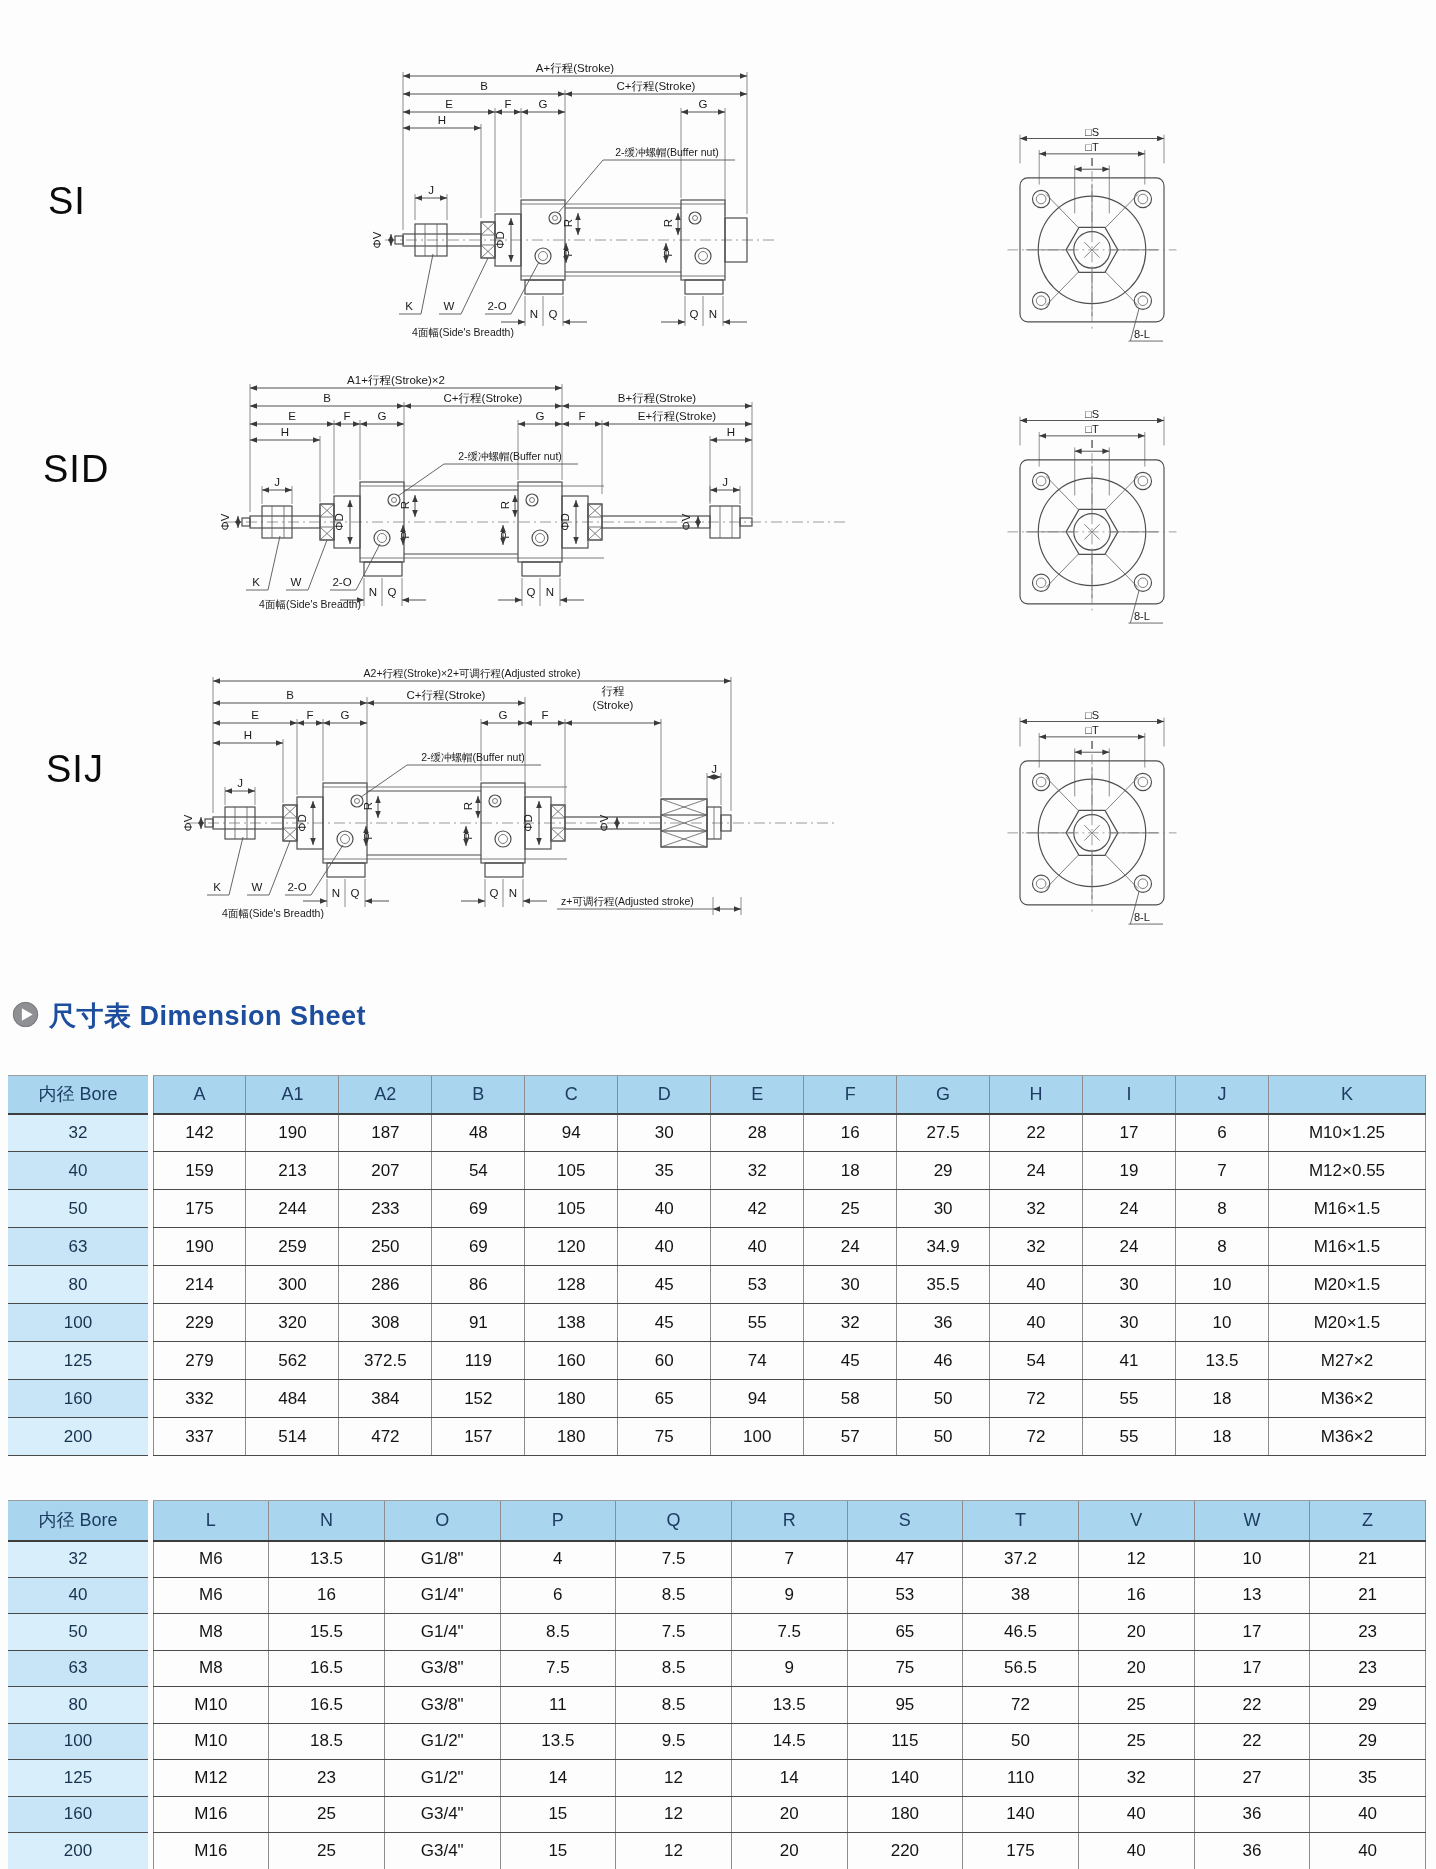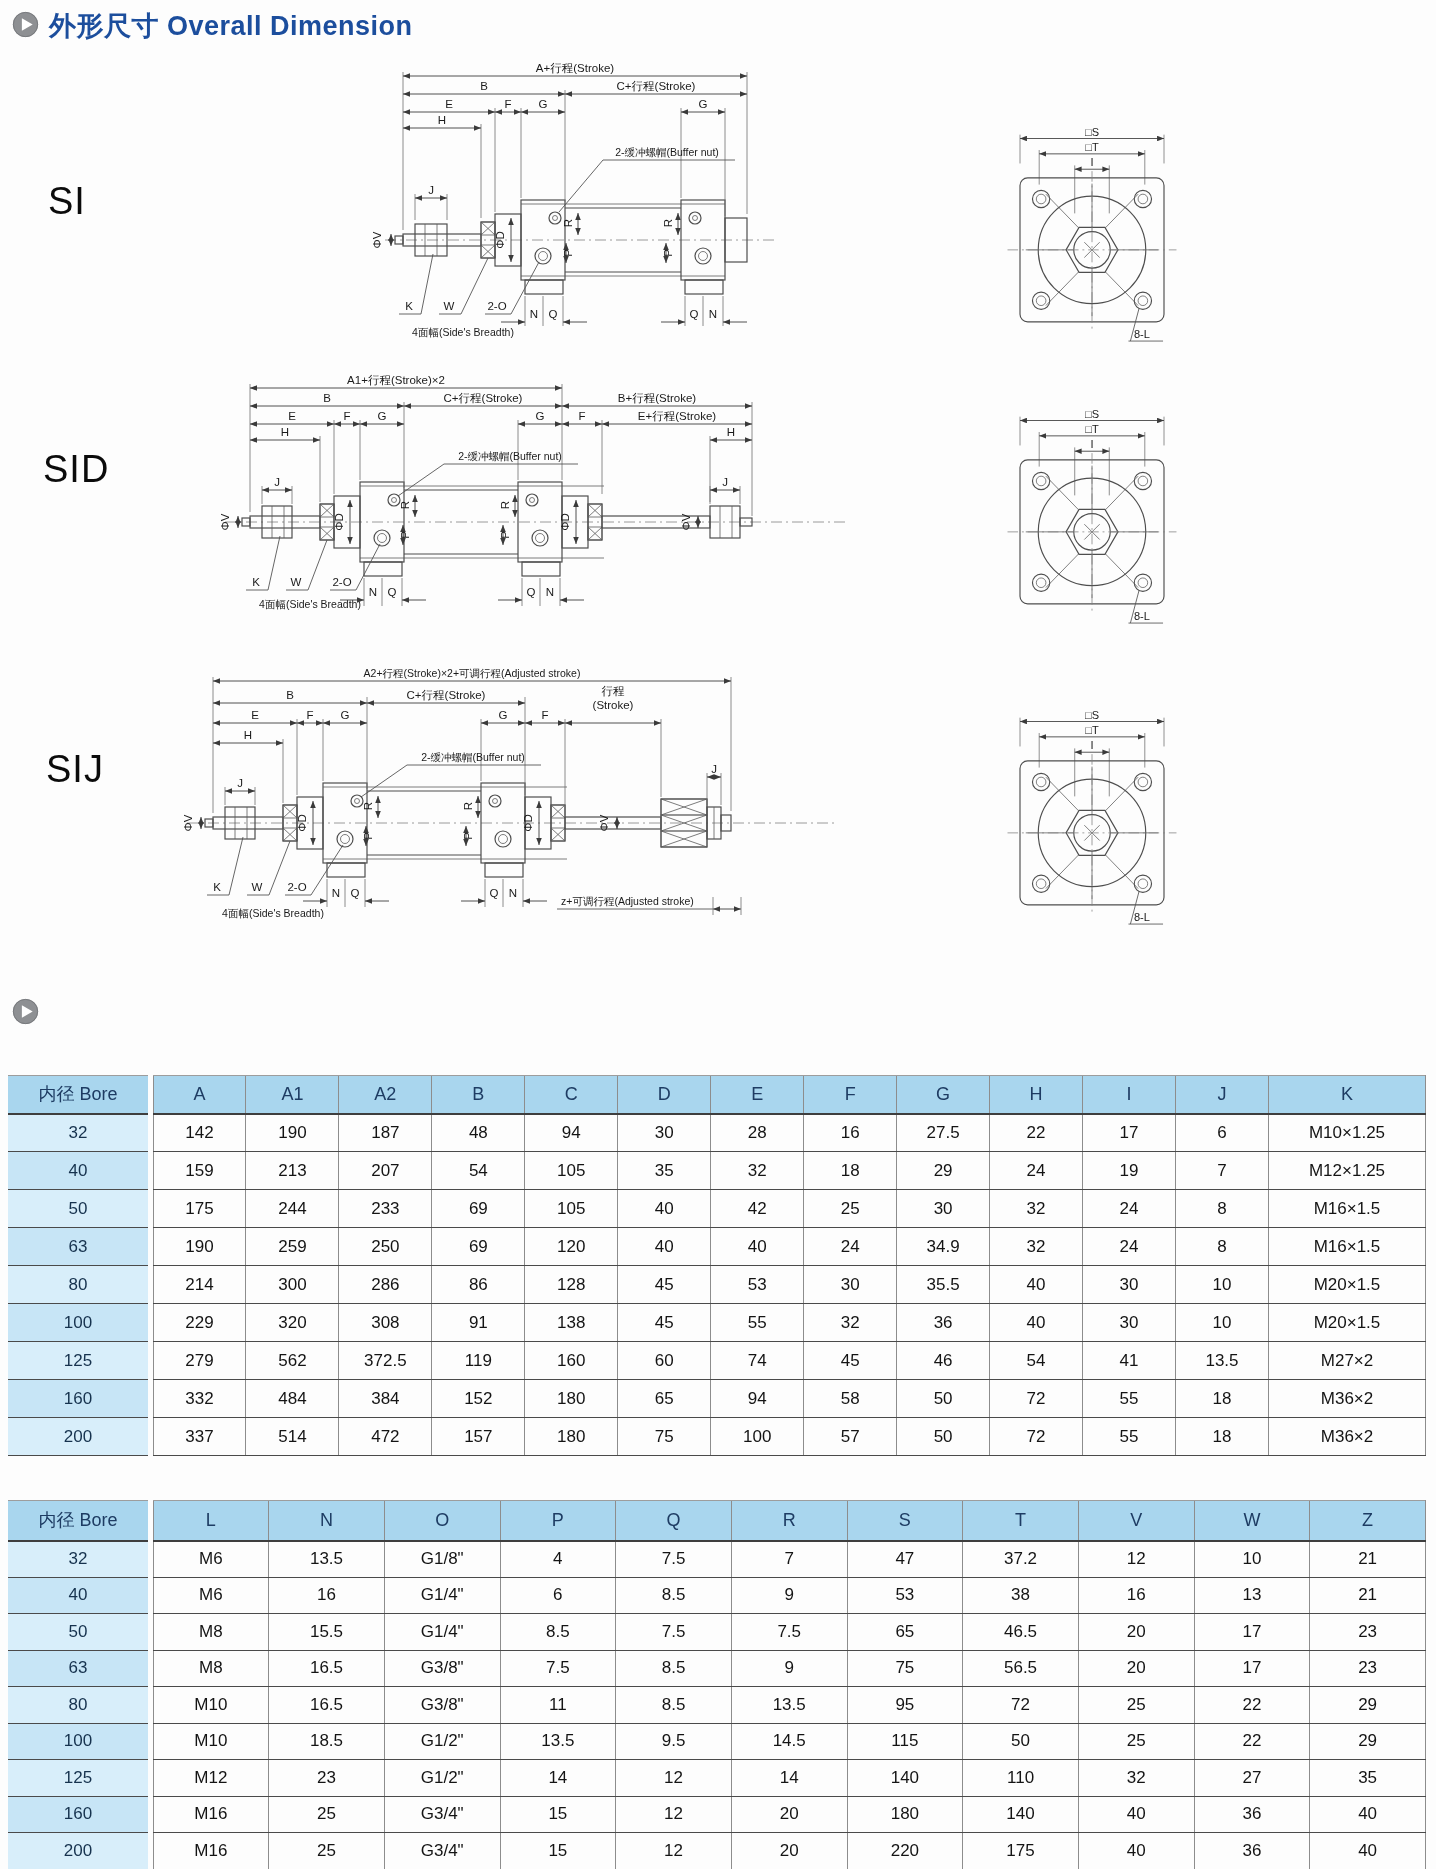--- a/index.html
+++ b/index.html
@@ -85,28 +85,20 @@
         <line class="thin" x1="119" y1="130" x2="169" y2="130"></line>
         <line class="cl" x1="12" y1="130" x2="188" y2="130"></line>
         <line class="cl" x1="100" y1="48" x2="100" y2="212"></line>
         <text class="dlab" x="152" y="222">8-L</text>
         <line class="ld" x1="138" y1="225" x2="174" y2="225"></line>
         <line class="ld" x1="140" y1="225" x2="149" y2="191"></line>
       </g>
     </defs>
   </svg>
 
-  <div class="sec-h" style="top:8px">
-    <span><svg width="27" height="27" viewBox="0 0 30 30">
-          <circle cx="15" cy="15" r="14" fill="#8e9093"></circle>
-          <circle cx="15" cy="15" r="13.5" fill="none" stroke="#75777a"></circle>
-          <path d="M11,8 L23,15 L11,22 Z" fill="#ffffff"></path>
-        </svg></span>
-    <span class="sec-title">外形尺寸 Overall Dimension</span>
-  </div>
 
   <div class="model" style="left:48px;top:180px">SI</div>
   <div class="model" style="left:43px;top:448px">SID</div>
   <div class="model" style="left:46px;top:748px">SIJ</div>
 
   <svg class="dwg" style="left:345px;top:60px" width="510" height="290" viewBox="0 0 510 290">
     <g>
       <line class="cl" x1="40" y1="180" x2="430" y2="180"></line>
       <rect class="shape" x="50" y="176" width="8" height="8"></rect>
       <rect class="shape" x="58" y="174" width="78" height="12"></rect>
@@ -500,20 +492,21 @@
   <svg class="dwg" style="left:996px;top:708px" width="192" height="219" viewBox="0 0 200 228">
       <use href="#endview"></use>
     </svg>
 
   <div class="sec-h" style="top:998px">
     <span><svg width="27" height="27" viewBox="0 0 30 30">
           <circle cx="15" cy="15" r="14" fill="#8e9093"></circle>
           <circle cx="15" cy="15" r="13.5" fill="none" stroke="#75777a"></circle>
           <path d="M11,8 L23,15 L11,22 Z" fill="#ffffff"></path>
         </svg></span>
+    <span class="sec-title">尺寸表 Dimension Sheet</span>
   </div>
 
   <div class="sheet-wrap" style="top:1075px">
     <table class="sheet t1" id="sheet1">
         <colgroup>
           <col style="width: 140px;">
           <col style="width: 5px;">
           <col>
           <col>
           <col>
@@ -573,21 +566,21 @@
             <td class="val-c">207</td>
             <td class="val-c">54</td>
             <td class="val-c">105</td>
             <td class="val-c">35</td>
             <td class="val-c">32</td>
             <td class="val-c">18</td>
             <td class="val-c">29</td>
             <td class="val-c">24</td>
             <td class="val-c">19</td>
             <td class="val-c">7</td>
-            <td class="val-c">M12×1.25</td>
+            <td class="val-c">M12×0.55</td>
           </tr>
           <tr>
             <td class="bore-c">50</td>
             <td class="gap-col"></td>
             <td class="val-c">175</td>
             <td class="val-c">244</td>
             <td class="val-c">233</td>
             <td class="val-c">69</td>
             <td class="val-c">105</td>
             <td class="val-c">40</td>

